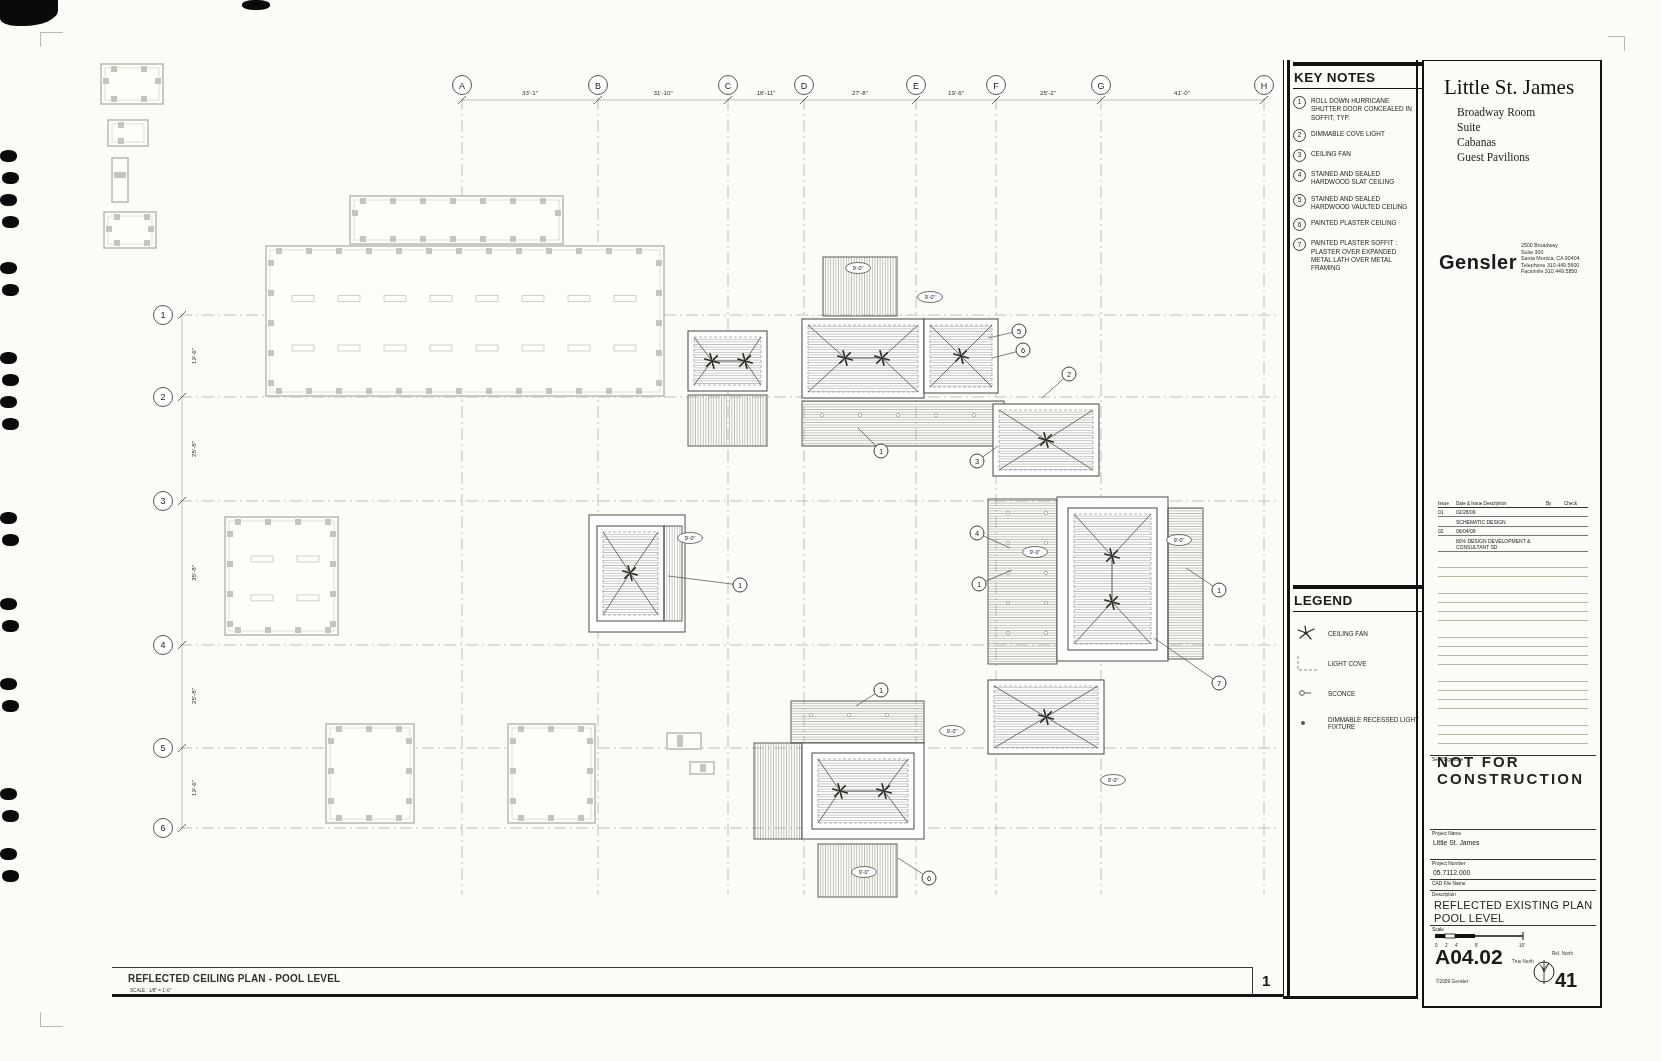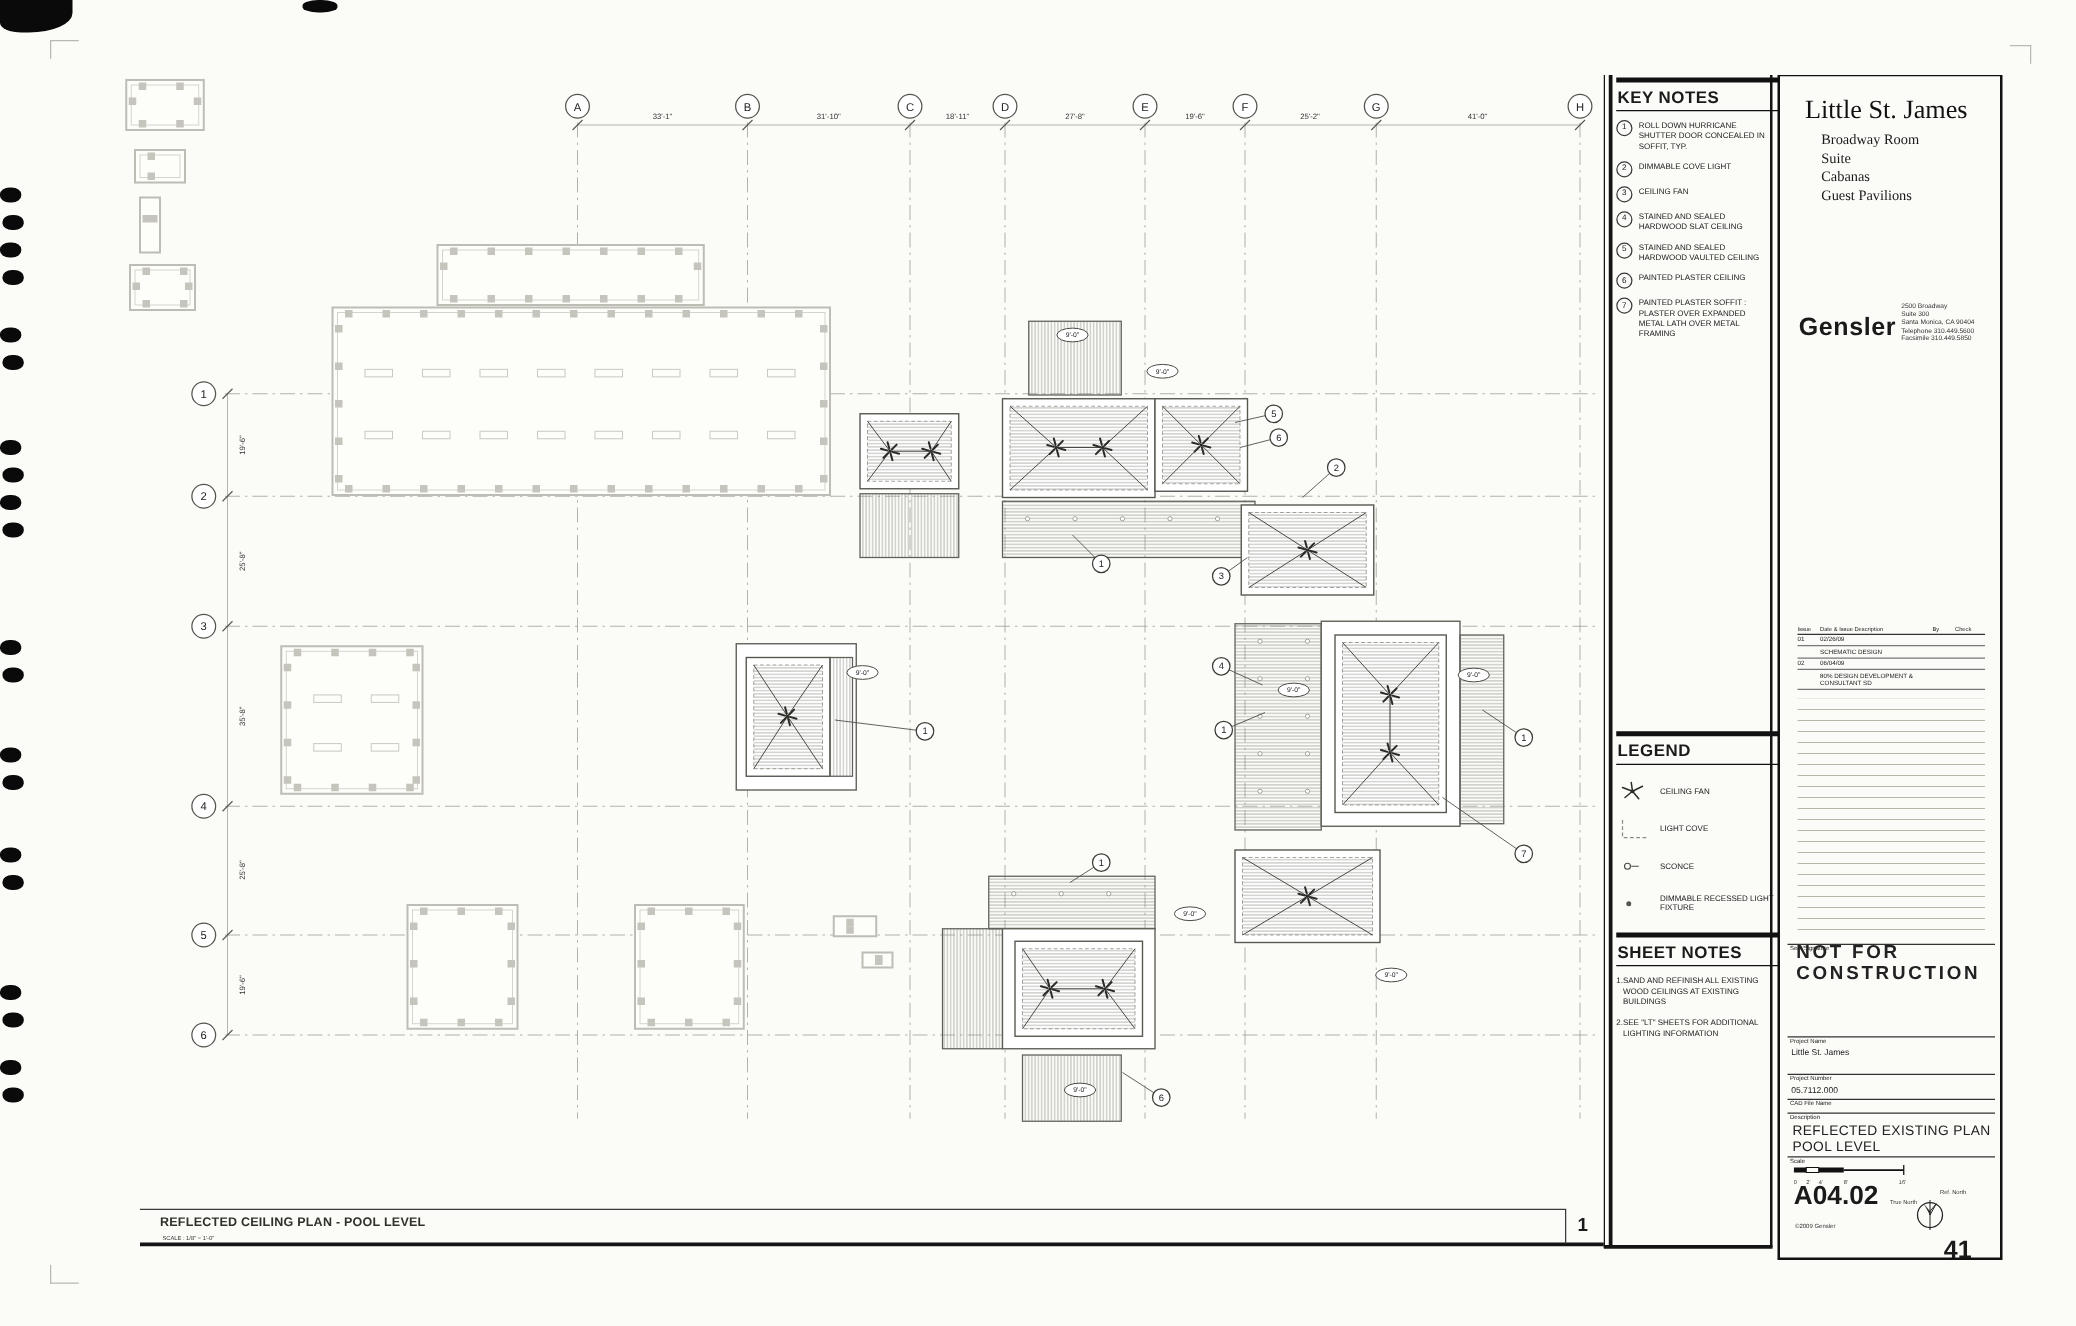--- a/index.html
+++ b/index.html
@@ -37,21 +37,21 @@
   .issue-head{font-size:4.6px;border-bottom:1px solid #333;color:#222;}
   .tb-ruled{position:absolute;left:14px;top:498px;width:150px;height:190px;
             background:repeating-linear-gradient(to bottom,transparent 0 8px,#b6b6a6 8px 8.8px);}
   .tb-label{font-size:4.8px;color:#222;border-top:1px solid #333;padding:1px 0 0 2px;}
   .tb-nfc{position:absolute;left:13px;top:692px;font-size:15px;font-weight:bold;letter-spacing:2.2px;color:#222;}
   .tb-val{font-size:6.8px;padding:2px 0 0 3px;}
   .tb-desc{position:absolute;left:10px;top:838px;font-size:11px;letter-spacing:.3px;color:#222;line-height:13px;}
   .tb-sheetno{position:absolute;left:11px;top:884px;font-size:21px;font-weight:bold;}
   .tb-copy{position:absolute;left:12px;top:918px;font-size:4.8px;color:#333;}
   .tb-north{position:absolute;font-size:4.6px;color:#333;}
-  .tb-page{position:absolute;left:131px;top:928px;font-size:20px;font-weight:bold;}
+  .tb-page{position:absolute;left:131px;top:908px;font-size:20px;font-weight:bold;}
   .scale-ticks span{position:absolute;font-size:4.5px;color:#333;}
   
   .stamp-under{position:absolute;left:128px;top:973px;font-size:10px;font-weight:bold;color:#30302c;letter-spacing:.2px;}
   .stamp-scale{position:absolute;left:130px;top:988px;font-size:4.6px;color:#333;}
   .stamp-over{position:absolute;left:66px;top:970px;font-size:17.5px;font-weight:bold;color:#151515;}
   .detail-num{position:absolute;left:1262px;top:972px;font-size:15px;font-weight:bold;}
   .hole{position:absolute;background:#0a0a0a;border-radius:45%;}
 </style>
 </head>
 <body>
@@ -600,33 +600,20 @@
           <span class="kn-num">6</span>
           <span class="kn-text">PAINTED PLASTER CEILING</span>
         </div>
         <div class="kn-item">
           <span class="kn-num">7</span>
           <span class="kn-text">PAINTED PLASTER SOFFIT : PLASTER OVER EXPANDED METAL LATH OVER METAL FRAMING</span>
         </div>
       </div>
   </div>
 
-  <div class="side-panel" style="top:746px;">
-    <div class="panel-title">SHEET NOTES</div>
-    <div id="sheetnotes-list">
-        <div class="sn-item">
-          <span>1.</span>
-          <span class="sn-text">SAND AND REFINISH ALL EXISTING WOOD CEILINGS AT EXISTING BUILDINGS</span>
-        </div>
-        <div class="sn-item">
-          <span>2.</span>
-          <span class="sn-text">SEE "LT" SHEETS FOR ADDITIONAL LIGHTING INFORMATION</span>
-        </div>
-      </div>
-  </div>
 
   <div class="titleblock">
     <div class="tb-project-title">Little St. James</div>
     <div class="tb-subtitles" id="subtitle-list">
         <div class="tb-subtitle">Broadway Room</div>
         <div class="tb-subtitle">Suite</div>
         <div class="tb-subtitle">Cabanas</div>
         <div class="tb-subtitle">Guest Pavilions</div>
       </div>
     <div class="tb-gensler">Gensler</div>

